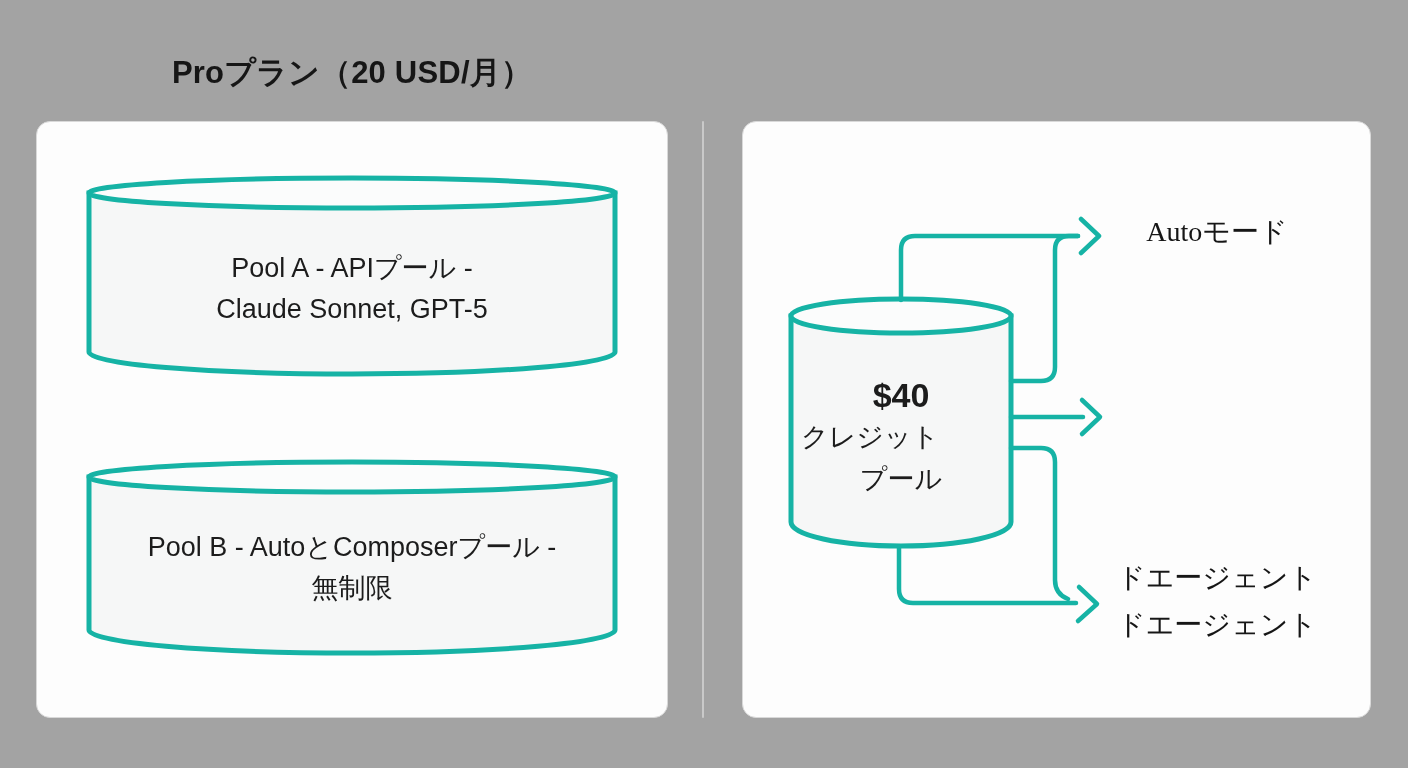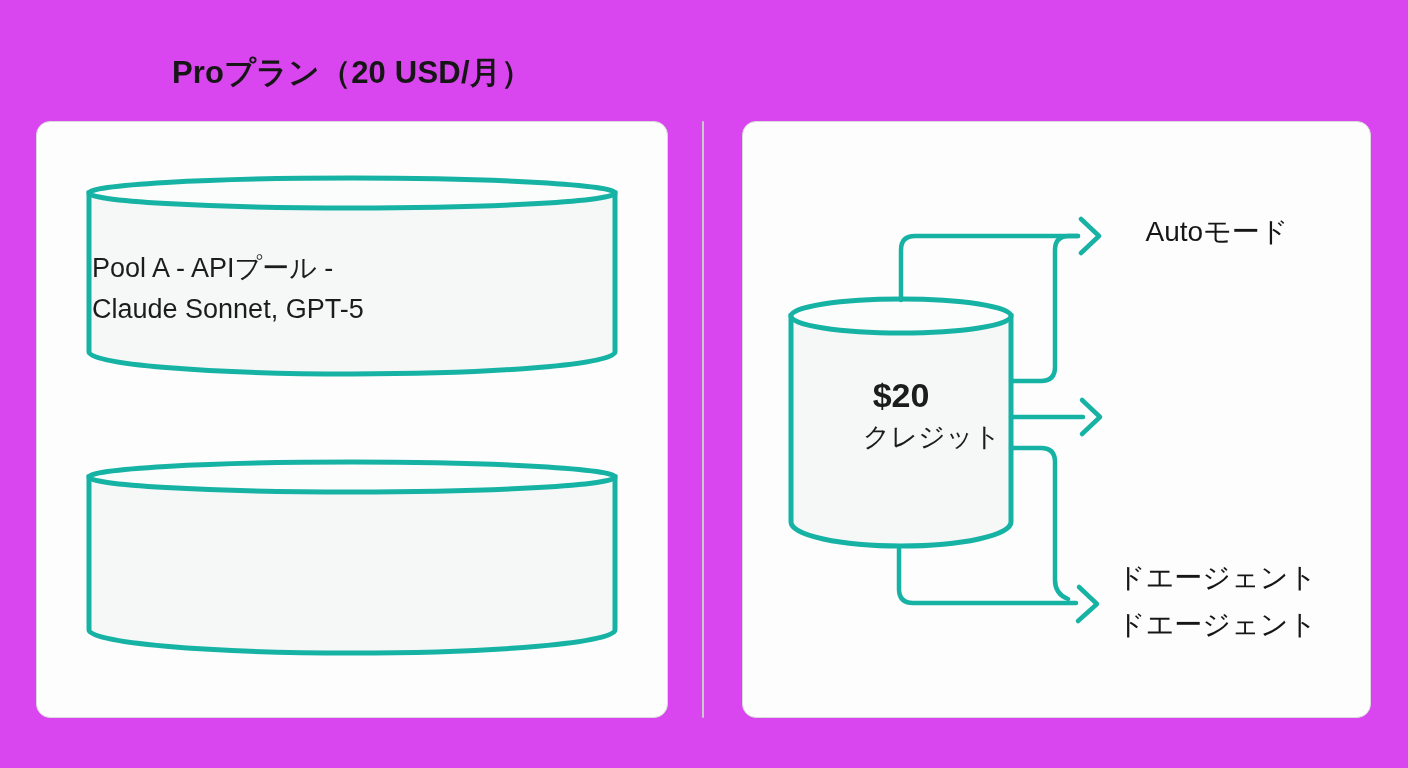--- a/index.html
+++ b/index.html
@@ -1,17 +1,17 @@
 <!DOCTYPE html>
 <html><head>
 <meta charset="utf-8">
 <style>
   html,body { margin:0; padding:0; background:#ffffff; }
   .stage {
-    position:relative; width:1408px; height:768px; background:#d946ef; overflow:hidden;
+    position:relative; width:1408px; height:768px; background:#a3a3a3; overflow:hidden;
     font-family:"Liberation Sans","DejaVu Sans",sans-serif; color:#1c1c1c;
   }
   .title {
     position:absolute; top:54px; height:38px; line-height:38px;
     font-size:31px; font-weight:600; text-align:center; letter-spacing:0.2px;
     color:#161616; white-space:nowrap;
   }
   .title.pro   { left:36px;  width:632px; }
   .title.teams { left:738px; width:636px; }
   .panel {
@@ -22,34 +22,34 @@
   .panel.right { left:742px; width:629px; }
   .divider {
     position:absolute; left:702px; top:121px; width:2px; height:597px;
     background:#c9c9c9; border-radius:1px;
   }
   svg.overlay { position:absolute; left:0; top:0; }
   .cyl-body { fill:#f6f7f7; stroke:#16b3a5; stroke-width:5; }
   .cyl-top  { fill:#fbfcfc; stroke:#16b3a5; stroke-width:5; }
   .edge { fill:none; stroke:#16b3a5; stroke-width:4.5; stroke-linecap:round; stroke-linejoin:round; }
   .cyl-text {
-    position:absolute; text-align:left; font-size:27px; line-height:41px;
+    position:absolute; text-align:center; font-size:27px; line-height:41px;
     color:#1c1c1c; white-space:nowrap;
   }
   .pool-text-a { left:92px;  width:520px; top:248px; }
   .pool-text-b { left:92px;  width:520px; top:527px; }
   .credit-amount { position:absolute; left:801px; width:200px; top:377px;
     text-align:center; font-size:34px; font-weight:700; line-height:36px; }
   .credit-line1 { position:absolute; left:801px; width:200px; top:422px;
-    text-align:right; font-size:27px; line-height:30px; }
+    text-align:left; font-size:27px; line-height:30px; }
   .credit-line2 { position:absolute; left:801px; width:200px; top:464px;
     text-align:center; font-size:27px; line-height:30px; }
   .target { position:absolute; left:1067px; width:300px; text-align:center;
     font-size:28px; line-height:28px; color:#161616; }
-  .target.auto { top:218px; }
+  .target.auto { top:218px;font-family:Liberation Serif, serif; }
   .target.api  { top:403px; }
   .target.bg   { top:554px; line-height:47px; }
 </style>
 </head>
 <body>
 
 <div class="stage">
 
   <div class="title pro">Proプラン（20 USD/月）</div>
 
@@ -86,23 +86,28 @@
 
     <path class="edge" d="M 899 547 L 899 589 Q 899 603 913 603 L 1076 603"></path>
     <path class="edge" d="M 1079 587 L 1097 604 L 1078 621"></path>
   </svg>
 
   <div class="cyl-text pool-text-a">
     <div>Pool A - APIプール -</div>
     <div>Claude Sonnet, GPT-5</div>
   </div>
 
+  <div class="cyl-text pool-text-b">
+    <div>Pool B - AutoとComposerプール -</div>
+    <div>無制限</div>
+  </div>
 
-  <div class="credit-amount">$20</div>
+  <div class="credit-amount">$40</div>
   <div class="credit-line1">クレジット</div>
+  <div class="credit-line2">プール</div>
 
   <div class="target auto">Autoモード</div>
   <div class="target bg">
     <div>ドエージェント</div>
     <div>ドエージェント</div>
   </div>
 
 </div>
 
 </body></html>

